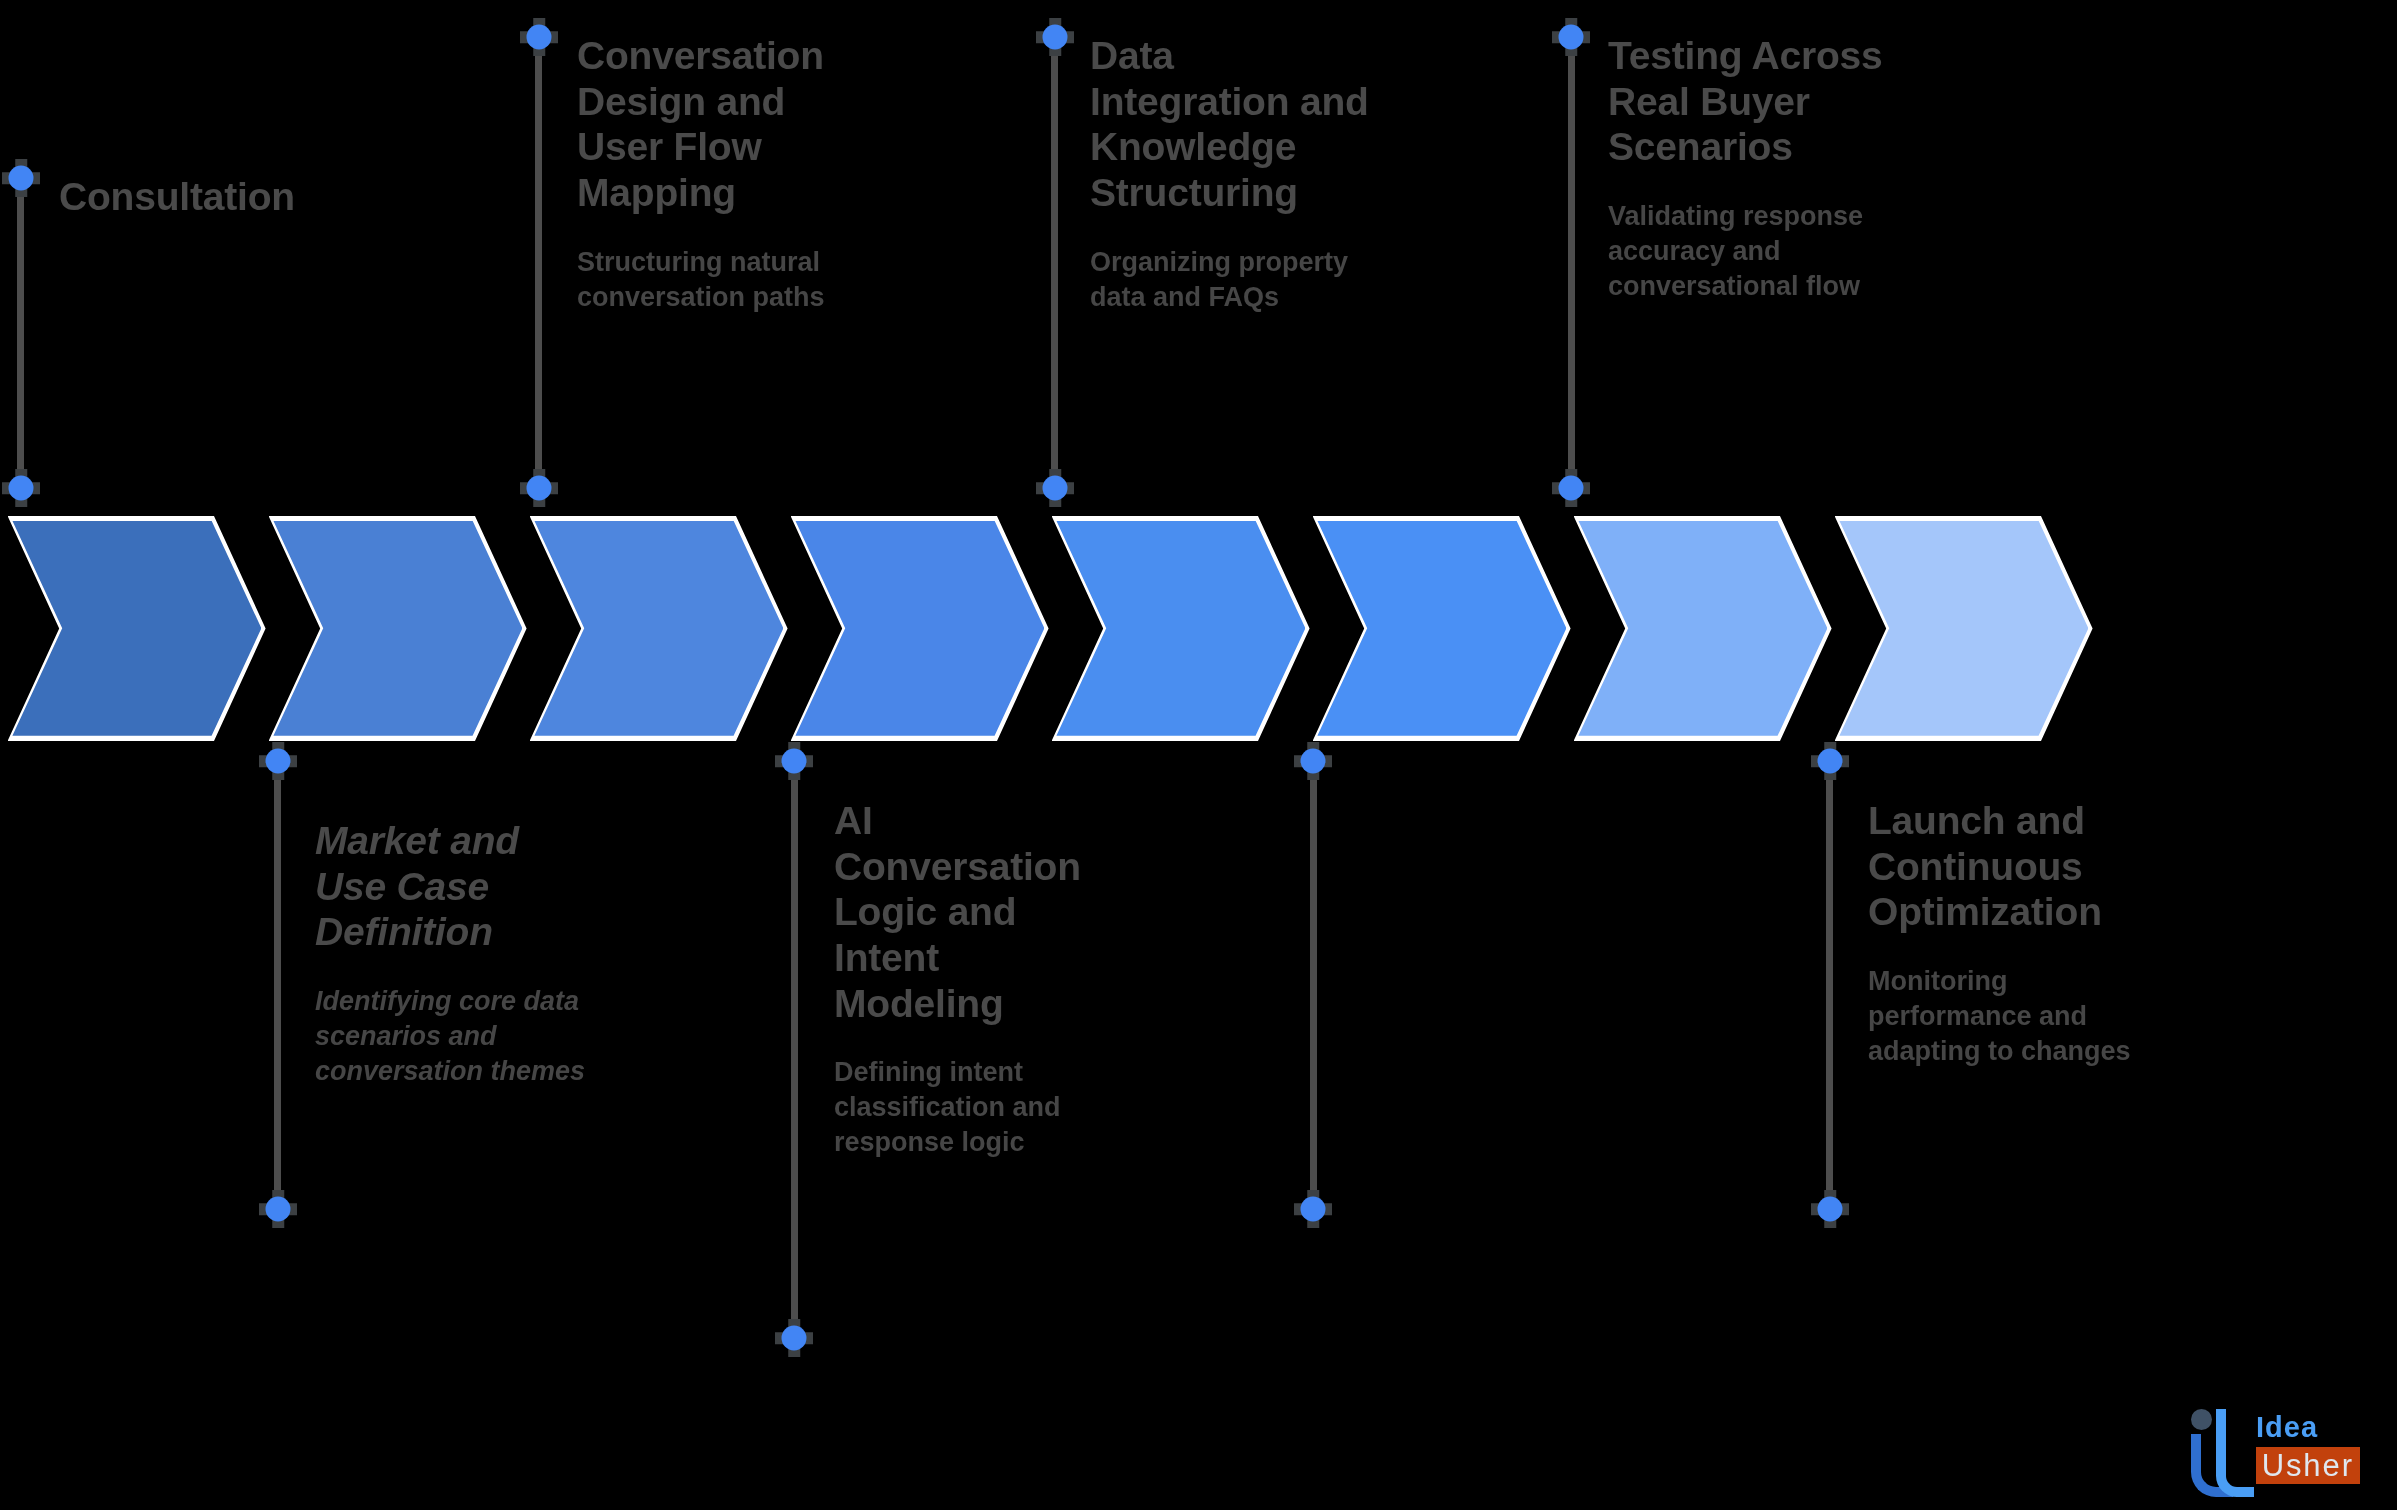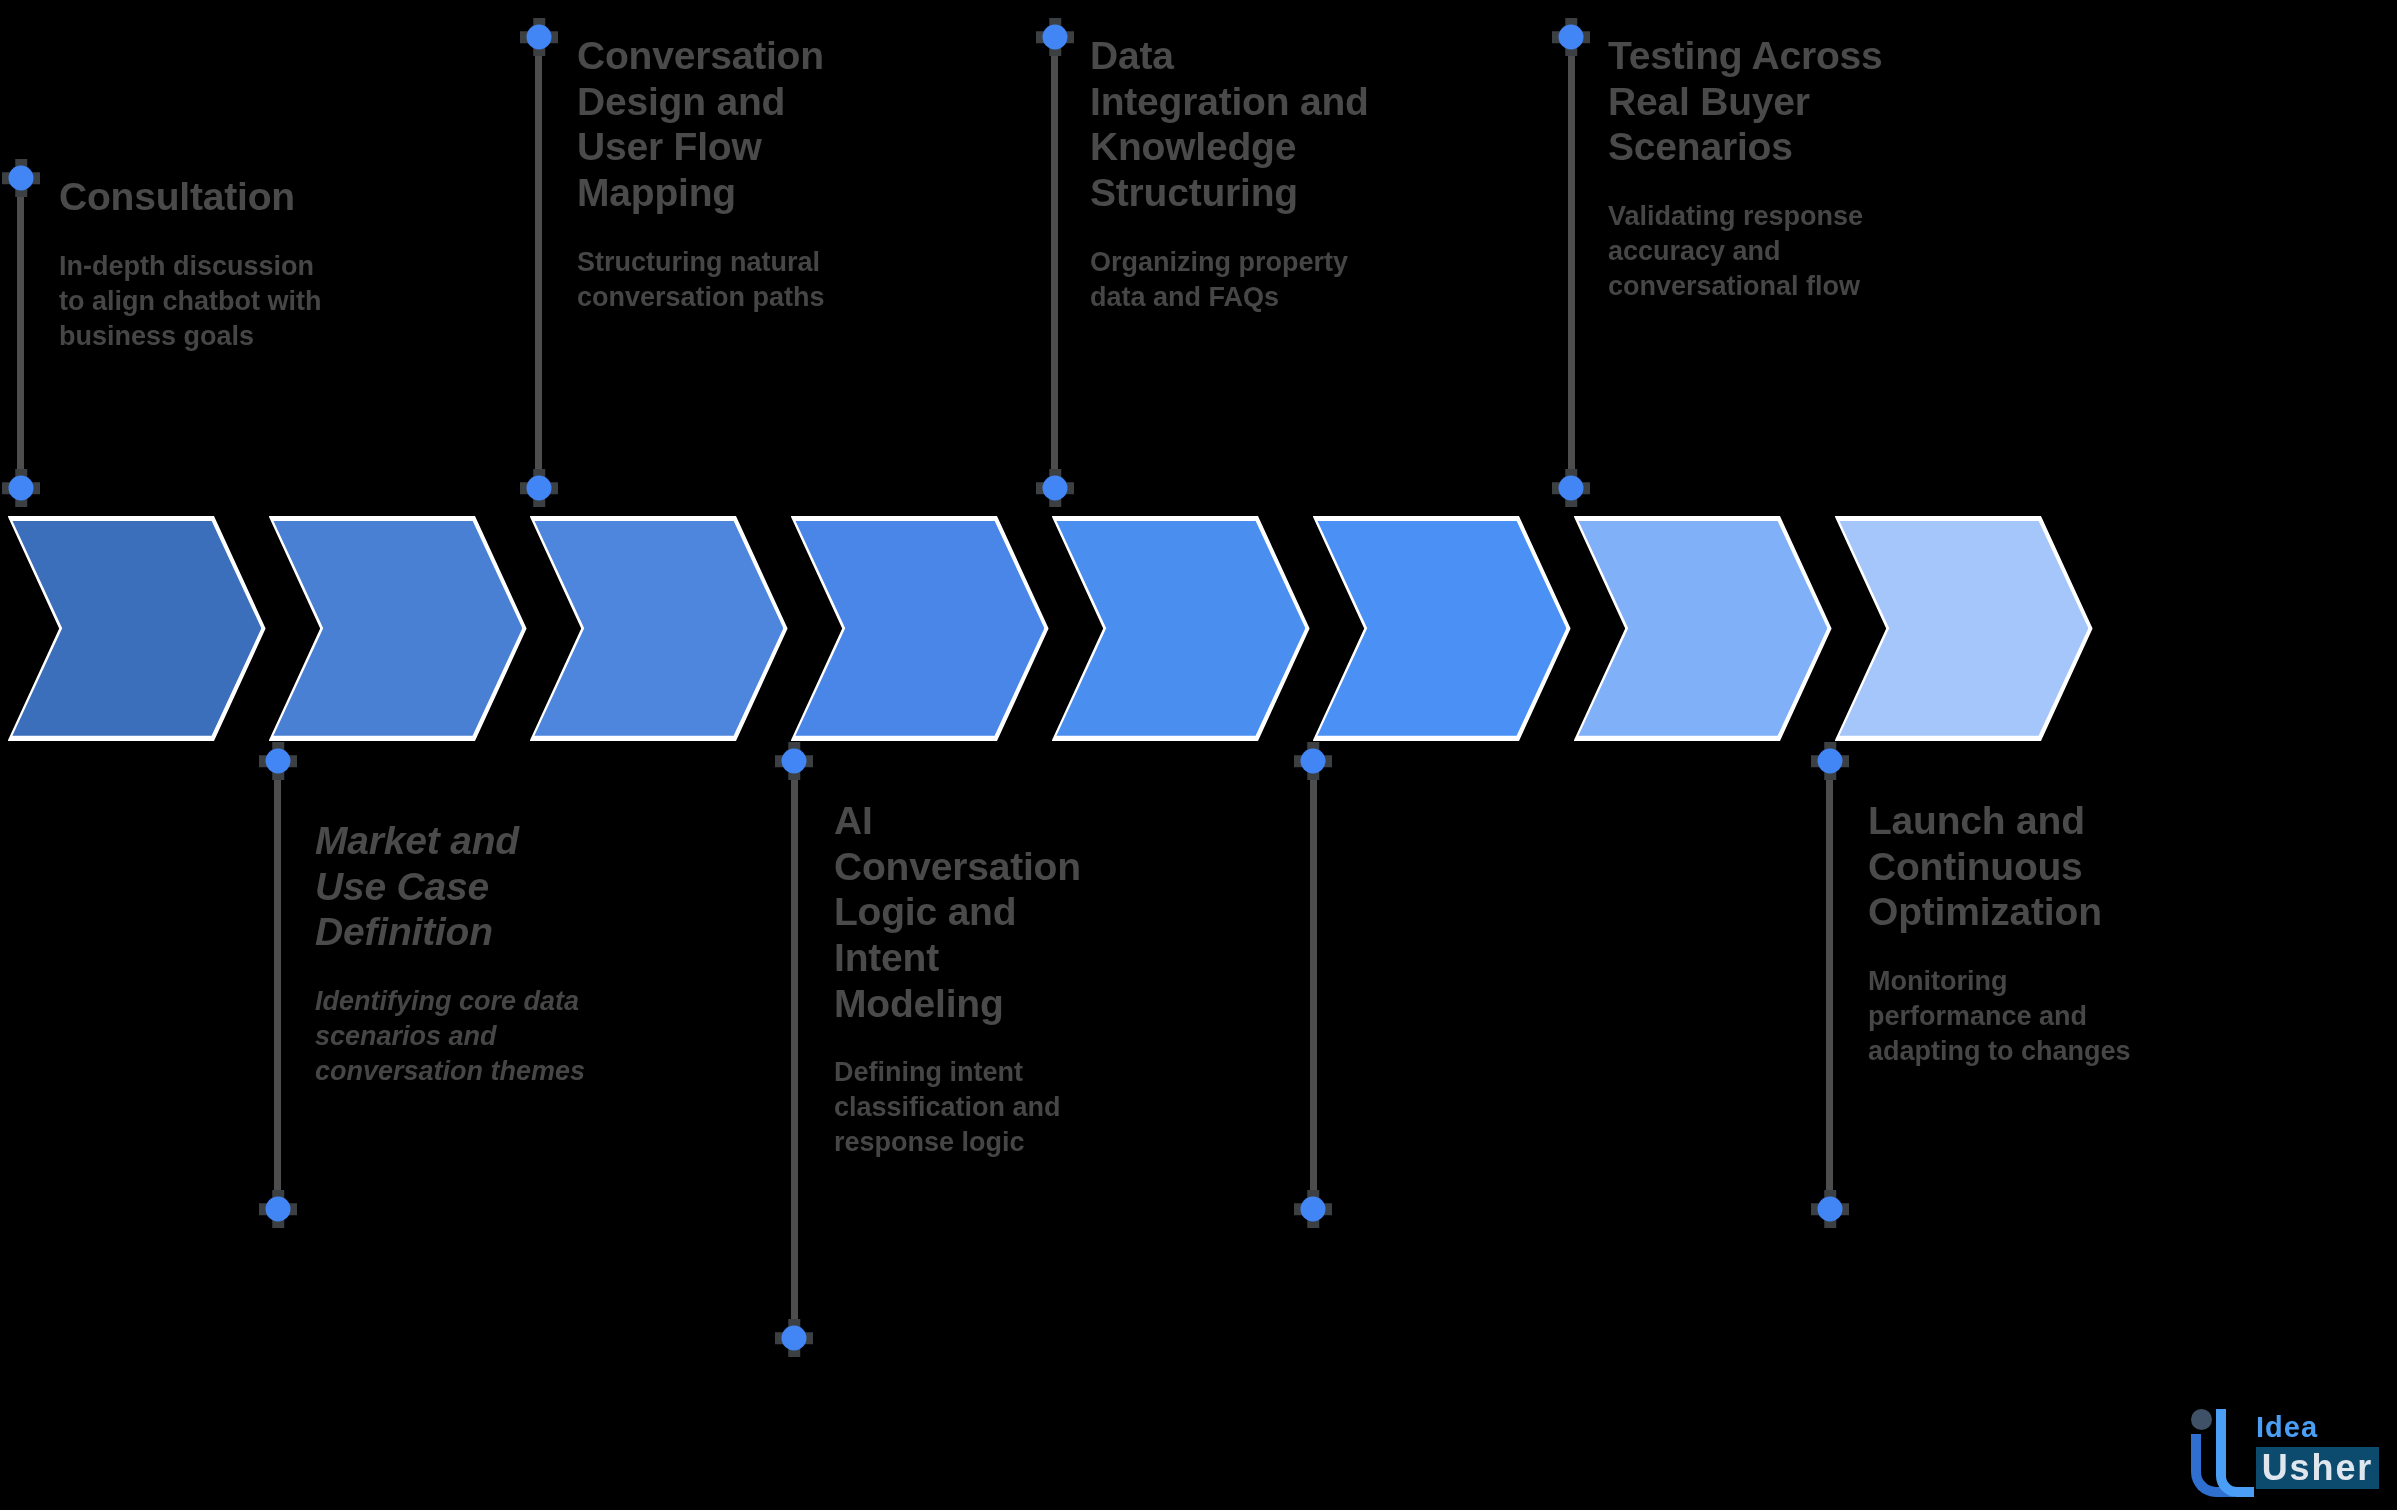--- a/index.html
+++ b/index.html
@@ -154,24 +154,24 @@
     font-size: 29px;
     font-weight: bold;
     letter-spacing: 1px;
     line-height: 1;
   }
   .logo-usher {
     position: absolute;
     left: 67px;
     top: 44px;
     color: #dfe6ee;
-    background: #0c4a6e;
+    background: #c2410c;
     padding: 2.9px 5.7px;
-    font-size: 36px;
-    font-weight: bold;
+    font-size: 31px;
+    font-weight: normal;
     letter-spacing: 1.9px;
     line-height: 1;
   }
   .logo-tagline {
     position: absolute;
     left: 69px;
     top: 86px;
     color: #2f6fd0;
     font-size: 10px;
     letter-spacing: 0.6px;
@@ -271,23 +271,20 @@
   <div class="connector" style="left:1826px; top:760px; height:449px;"></div>
   <div class="node-handle" style="left:1830px; top:761px;"></div>
   <div class="node-handle vert" style="left:1830px; top:761px;"></div>
   <div class="node-dot" style="left:1830px; top:761px;"></div>
   <div class="node-handle" style="left:1830px; top:1209px;"></div>
   <div class="node-handle vert" style="left:1830px; top:1209px;"></div>
   <div class="node-dot" style="left:1830px; top:1209px;"></div>
 
   <div class="callout" style="left:59px; top:174px; width:430px;">
     <div class="callout-title">Consultation</div>
-    <div class="callout-desc">In-depth discussion
-to align chatbot with
-business goals</div>
   </div>
 
   <div class="callout" style="left:577px; top:33px; width:430px;">
     <div class="callout-title">Conversation
 Design and
 User Flow
 Mapping</div>
     <div class="callout-desc">Structuring natural
 conversation paths</div>
   </div>

